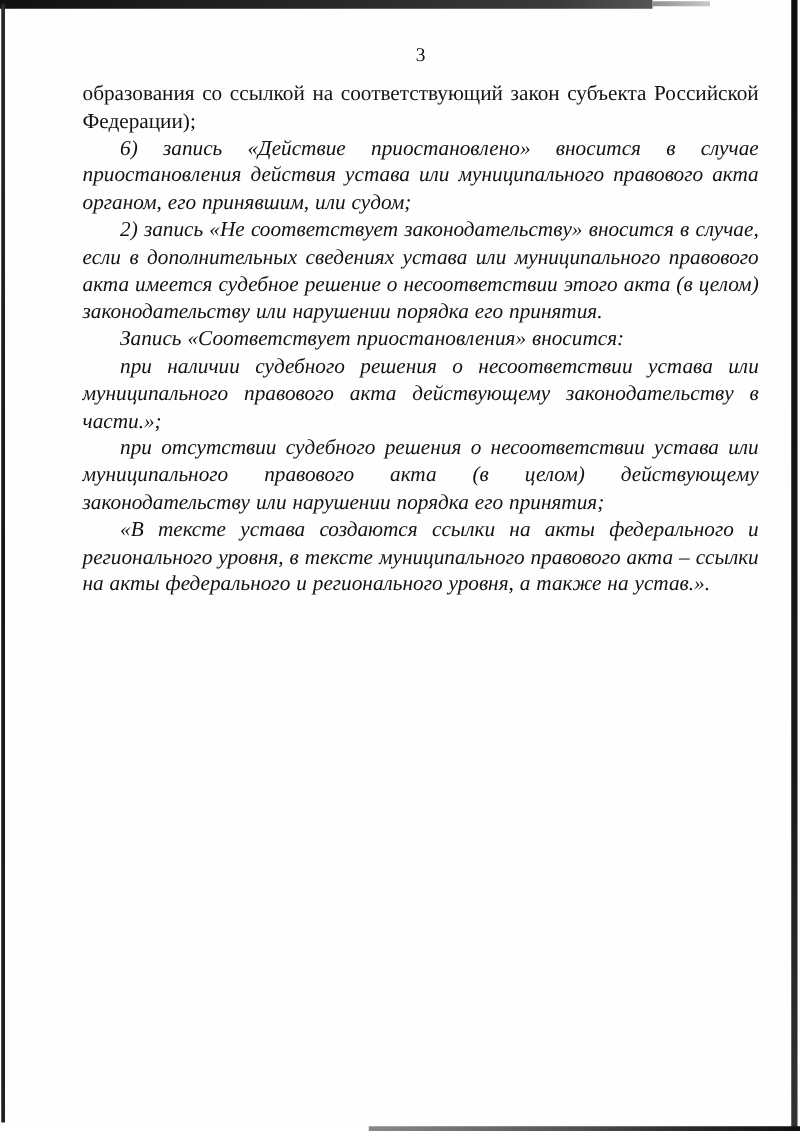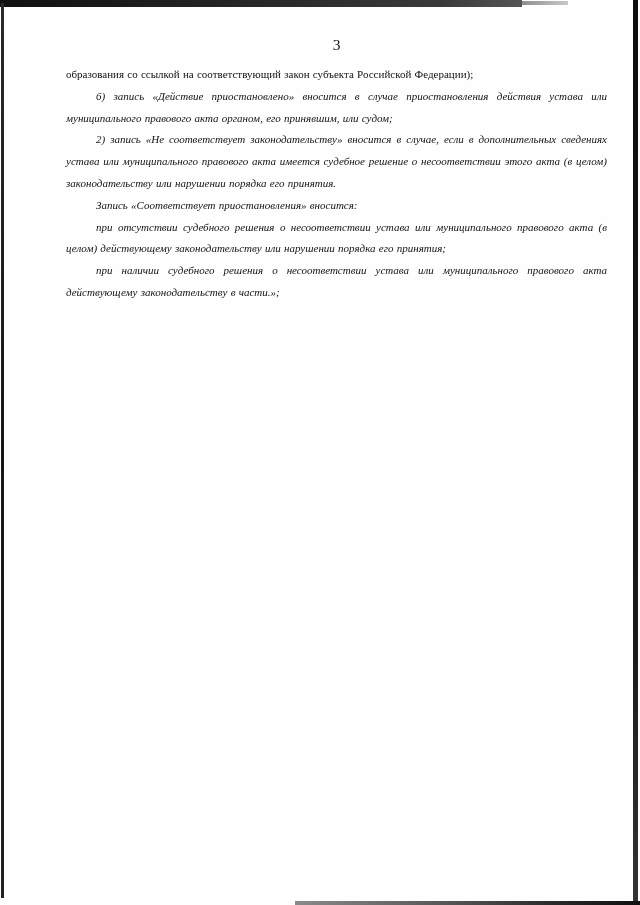--- a/index.html
+++ b/index.html
@@ -53,21 +53,21 @@
     top: 36px; left: 66px;
     width: 541px;
     text-align: center;
     font-size: 15.5px;
     line-height: 18px;
   }
   .doc-text {
     position: absolute;
     top: 64px; left: 66px;
     width: 541px;
-    font-size: 11px;
+    font-size: 17px;
     line-height: 21.8px;
     text-align: justify;
     word-spacing: 0.5px;
   }
   .doc-text p.para {
     margin: 0;
   }
   .doc-text p.para.indent {
     text-indent: 30px;
     font-style: italic;
@@ -83,16 +83,17 @@
   <div class="frame-right"></div>
   <div class="frame-bottom"></div>
 
   <div class="page-number">3</div>
 
   <div class="doc-text">
       <p class="para">образования со ссылкой на соответствующий закон субъекта Российской Федерации);</p>
       <p class="para indent">6) запись «Действие приостановлено» вносится в случае приостановления действия устава или муниципального правового акта органом, его принявшим, или судом;</p>
       <p class="para indent">2) запись «Не соответствует законодательству» вносится в случае, если в дополнительных сведениях устава или муниципального правового акта имеется судебное решение о несоответствии этого акта (в целом) законодательству или нарушении порядка его принятия.</p>
       <p class="para indent">Запись «Соответствует приостановления» вносится:</p>
+      <p class="para indent">при наличии судебного решения о несоответствии устава или муниципального правового акта действующему законодательству в части.»;</p>
       <p class="para indent">при отсутствии судебного решения о несоответствии устава или муниципального правового акта (в целом) действующему законодательству или нарушении порядка его принятия;</p>
-      <p class="para indent">при наличии судебного решения о несоответствии устава или муниципального правового акта действующему законодательству в части.»;</p>
+      <p class="para indent">«В тексте устава создаются ссылки на акты федерального и регионального уровня, в тексте муниципального правового акта – ссылки на акты федерального и регионального уровня, а также на устав.».</p>
     </div>
 </div>
 
 </body></html>

